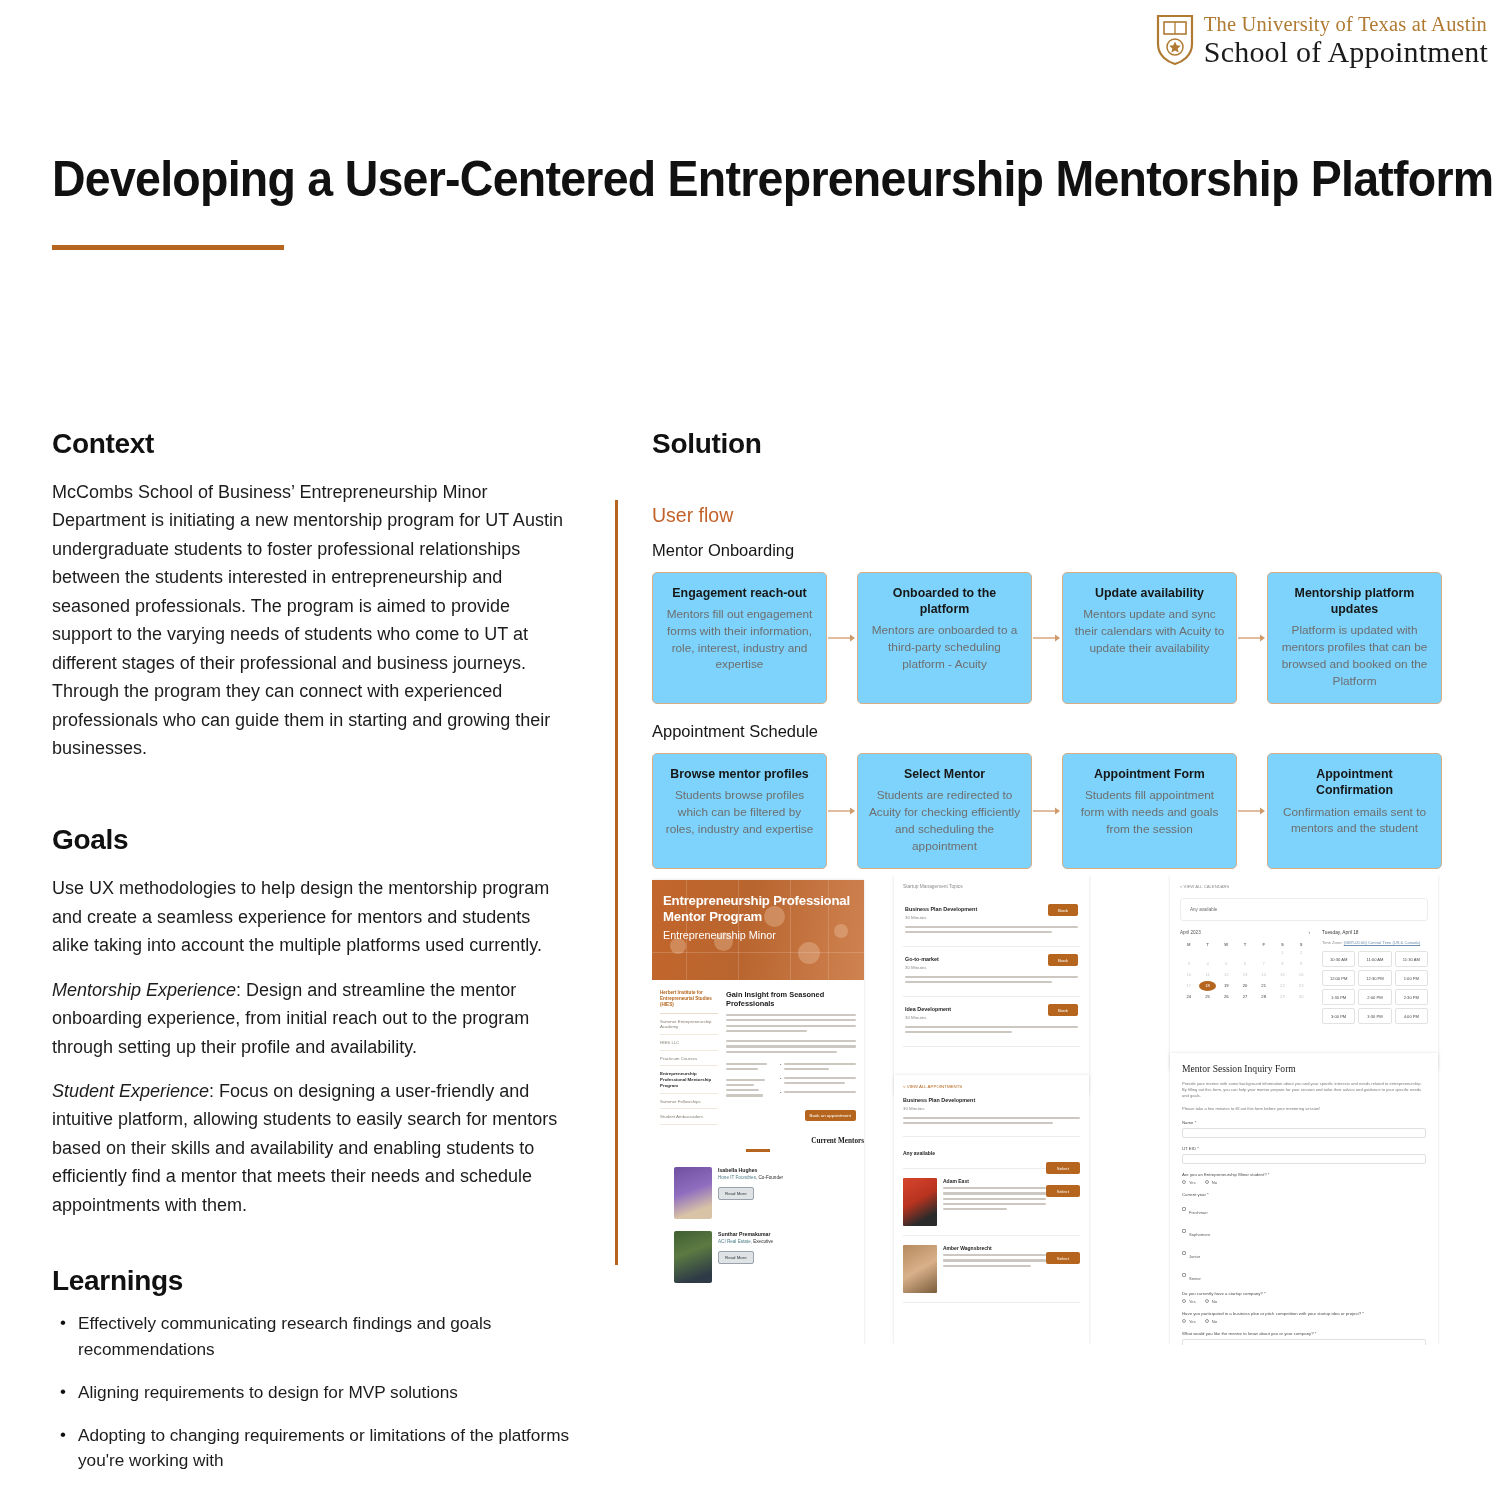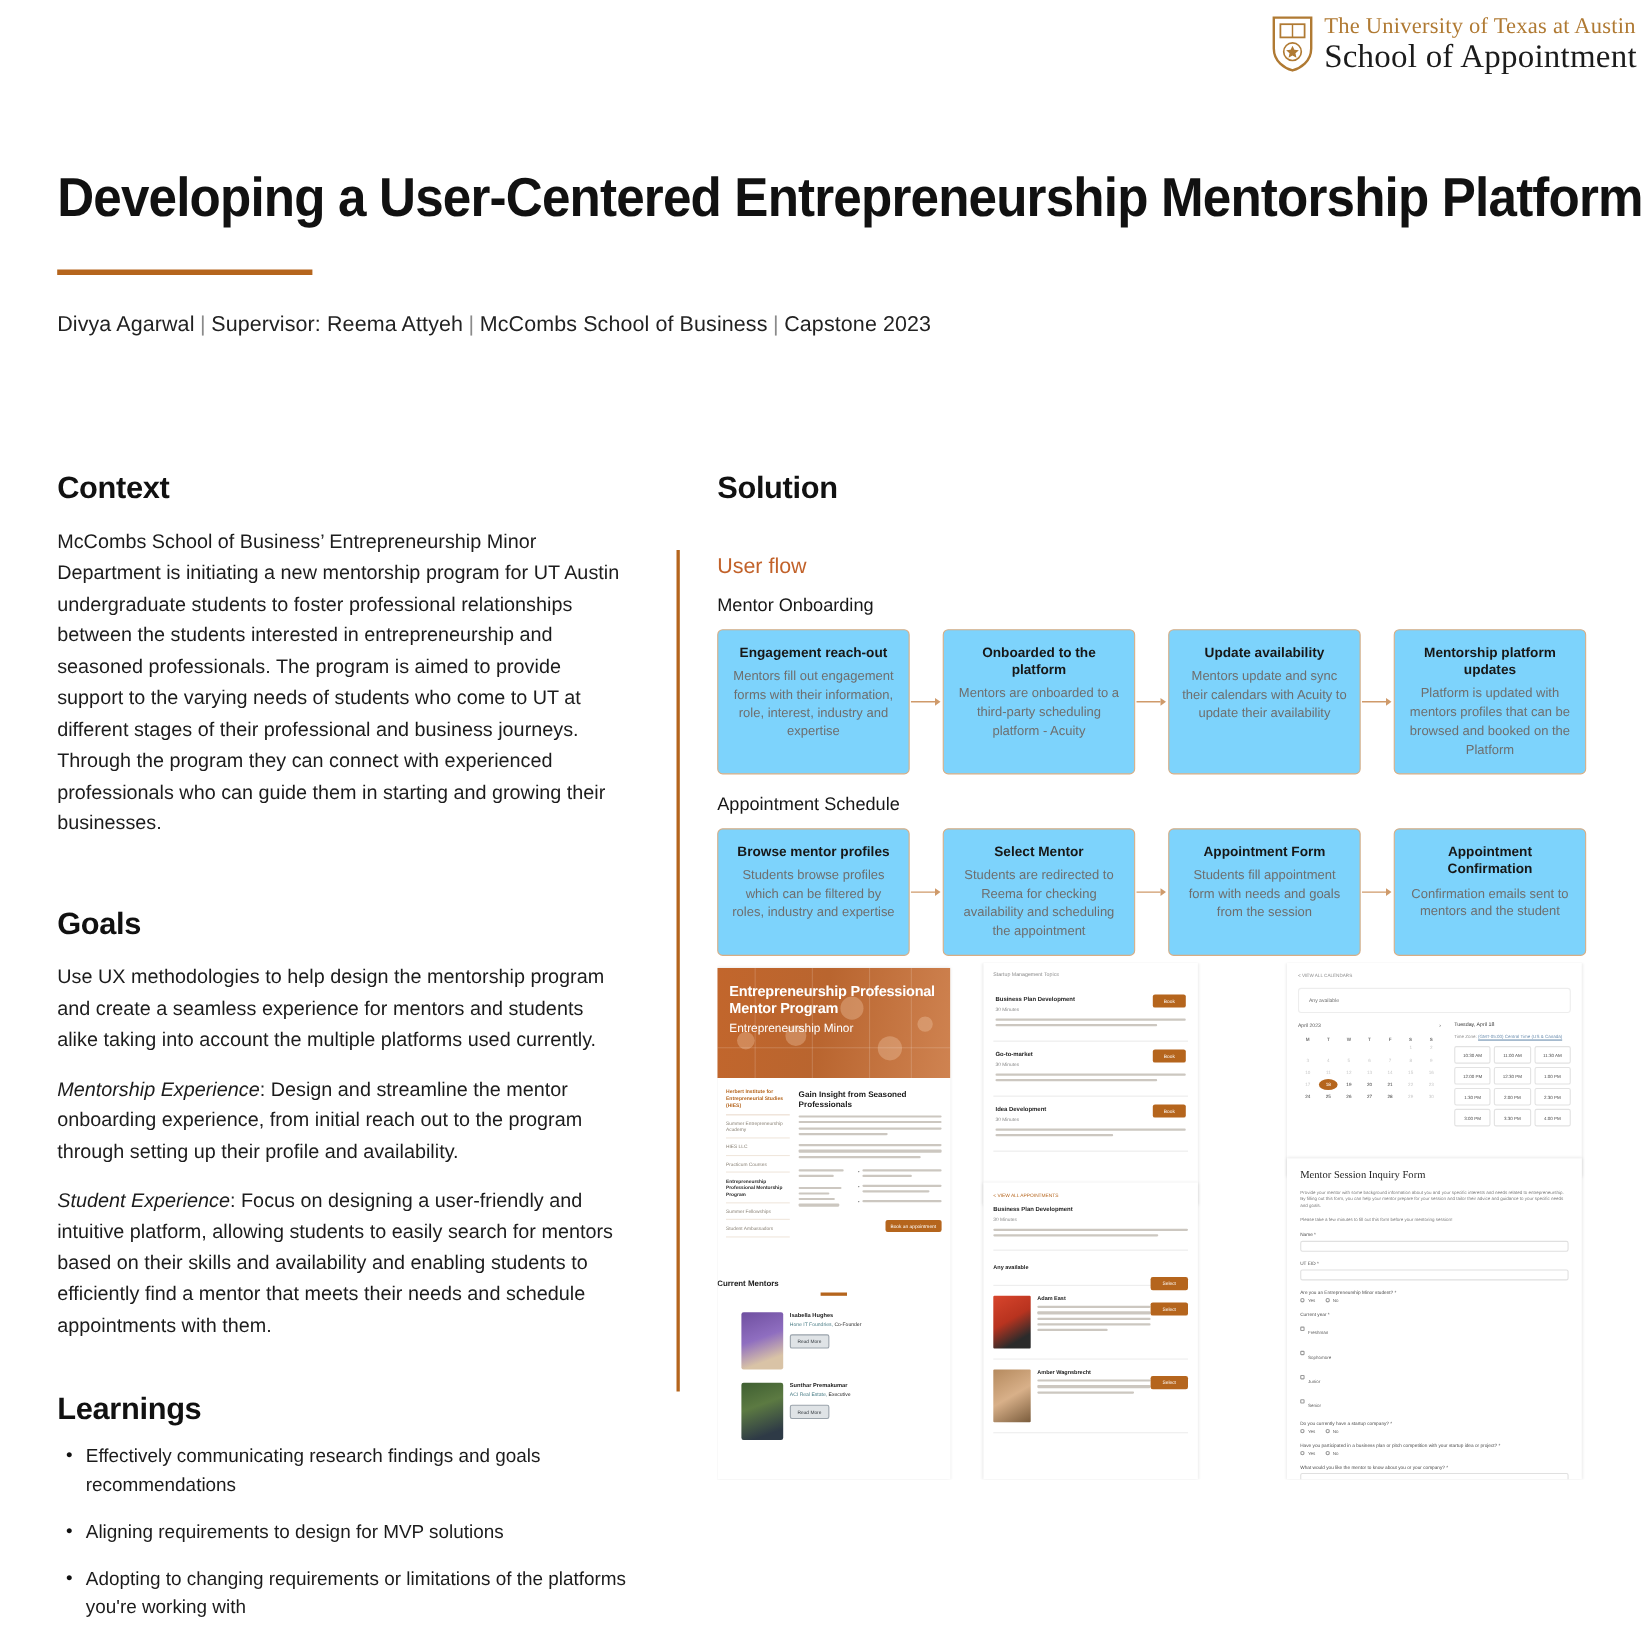--- a/index.html
+++ b/index.html
@@ -82,21 +82,21 @@
   .side-nav .nv { font-size: 4.4px; color: #8a8276; padding: 5px 0 4px; border-bottom: 1px solid #f0e7dd; line-height: 1.3; }
   .side-nav .nv.on { color: #2a2a2a; font-weight: 700; }
   .art { flex: 1 1 auto; min-width: 0; }
   .art h4 { font-size: 7.4px; color: #1a1a1a; margin-bottom: 6px; }
   .ln { height: 2.2px; background: #ccc7c0; border-radius: 1px; margin-bottom: 3.1px; }
   .ln.s { width: 62%; }
   .ln.m { width: 85%; }
   .bul { display: flex; gap: 3px; margin-bottom: 3.4px; }
   .bul::before { content: "•"; font-size: 4px; color: #666; line-height: 1; }
   .btn-o { background: #b5651d; color: #fff; font-size: 4.4px; border-radius: 2px; padding: 3px 5px; display: inline-block; }
-  .cm-head { text-align: left; font-size: 7.2px; font-weight: 700; color: #1b1b1b; margin: 27px 0 4px; }
+  .cm-head { text-align: right; font-size: 7.2px; font-weight: 700; color: #1b1b1b; margin: 2px 0 4px; font-family: Liberation Serif, serif; }
   .cm-rule { width: 24px; height: 2.6px; background: #b5651d; margin: 0 auto 9px; }
   .mentor-card { display: flex; gap: 6px; padding: 6px 10px 6px 22px; }
   .ph { width: 38px; height: 52px; flex: 0 0 38px; border-radius: 2px; }
   .ph.p1 { background: linear-gradient(160deg,#6f4fa0,#8f6ec0 45%,#d9c3a6 80%); }
   .ph.p2 { background: linear-gradient(160deg,#3f5f32,#5c7a42 40%,#2e3a46 85%); }
   .mc-n { font-size: 5.2px; font-weight: 700; color: #1a1a1a; }
   .mc-r { font-size: 4.6px; color: #4a7d86; margin-top: 2px; }
   .mc-r b { color: #2a2a2a; font-weight: 400; }
   .mc-b { margin-top: 7px; font-size: 4.4px; color: #33393f; border: 1px solid #9aa3ab; background: #dfe3e6; border-radius: 2px; padding: 3px 6px; display: inline-block; }
 
@@ -168,23 +168,20 @@
       <path d="M19 27.5 l1.7 3.8 4.1.4-3.1 2.8.9 4-3.6-2.1-3.6 2.1.9-4-3.1-2.8 4.1-.4z" fill="#b07a33"></path>
     </svg>
     <div class="logo-words">
       <div class="logo-line1">The University of Texas at Austin</div>
       <div class="logo-line2">School of Appointment</div>
     </div>
   </div>
 
   <div class="title">Developing a User-Centered Entrepreneurship Mentorship Platform</div>
   <div class="title-rule"></div>
-  <div class="byline">
-    <span>Divya Agarwal</span><span class="sep">|</span><span>Supervisor: Reema Attyeh</span><span class="sep">|</span><span>McCombs School of Business</span><span class="sep">|</span><span>Capstone 2023</span>
-  </div>
 
   <div class="col-left">
     <h2 class="sec">Context</h2>
     <p class="body">McCombs School of Business’ Entrepreneurship Minor Department is initiating a new mentorship program for UT Austin undergraduate students to foster professional relationships between the students interested in entrepreneurship and seasoned professionals. The program is aimed to provide support to the varying needs of students who come to UT at different stages of their professional and business journeys. Through the program they can connect with experienced professionals who can guide them in starting and growing their businesses.</p>
 
     <div class="gap-lg"></div>
     <h2 class="sec">Goals</h2>
     <p class="body">Use UX methodologies to help design the mentorship program and create a seamless experience  for mentors and students alike taking into account the multiple platforms used currently.</p>
     <p class="body"><em>Mentorship Experience</em><span>: Design and streamline the mentor onboarding experience, from initial reach out to the program through setting up their profile and availability.</span></p>
     <p class="body"><em>Student Experience</em><span>: Focus on designing a user-friendly and intuitive platform, allowing students to easily search for mentors based on their skills and availability and enabling students to efficiently find a mentor that meets their needs and schedule appointments with them.</span></p>
@@ -250,21 +247,21 @@
         <div class="flow-desc">Students browse profiles which can be filtered by roles, industry and expertise</div>
       </div>
       <div class="arrow">
           <svg width="28" height="10" viewBox="0 0 28 10">
             <line x1="0" y1="5" x2="22" y2="5" stroke="#cf9a6a" stroke-width="1.3"></line>
             <path d="M22 1.5 L27 5 L22 8.5 Z" fill="#cf9a6a"></path>
           </svg>
         </div>
       <div class="flow-box">
         <div class="flow-title">Select Mentor</div>
-        <div class="flow-desc">Students are redirected to Reema for checking availability and scheduling the appointment</div>
+        <div class="flow-desc">Students are redirected to Acuity for checking efficiently and scheduling the appointment</div>
       </div>
       <div class="arrow">
           <svg width="28" height="10" viewBox="0 0 28 10">
             <line x1="0" y1="5" x2="22" y2="5" stroke="#cf9a6a" stroke-width="1.3"></line>
             <path d="M22 1.5 L27 5 L22 8.5 Z" fill="#cf9a6a"></path>
           </svg>
         </div>
       <div class="flow-box">
         <div class="flow-title">Appointment Form</div>
         <div class="flow-desc">Students fill appointment form with needs and goals from the session</div>

